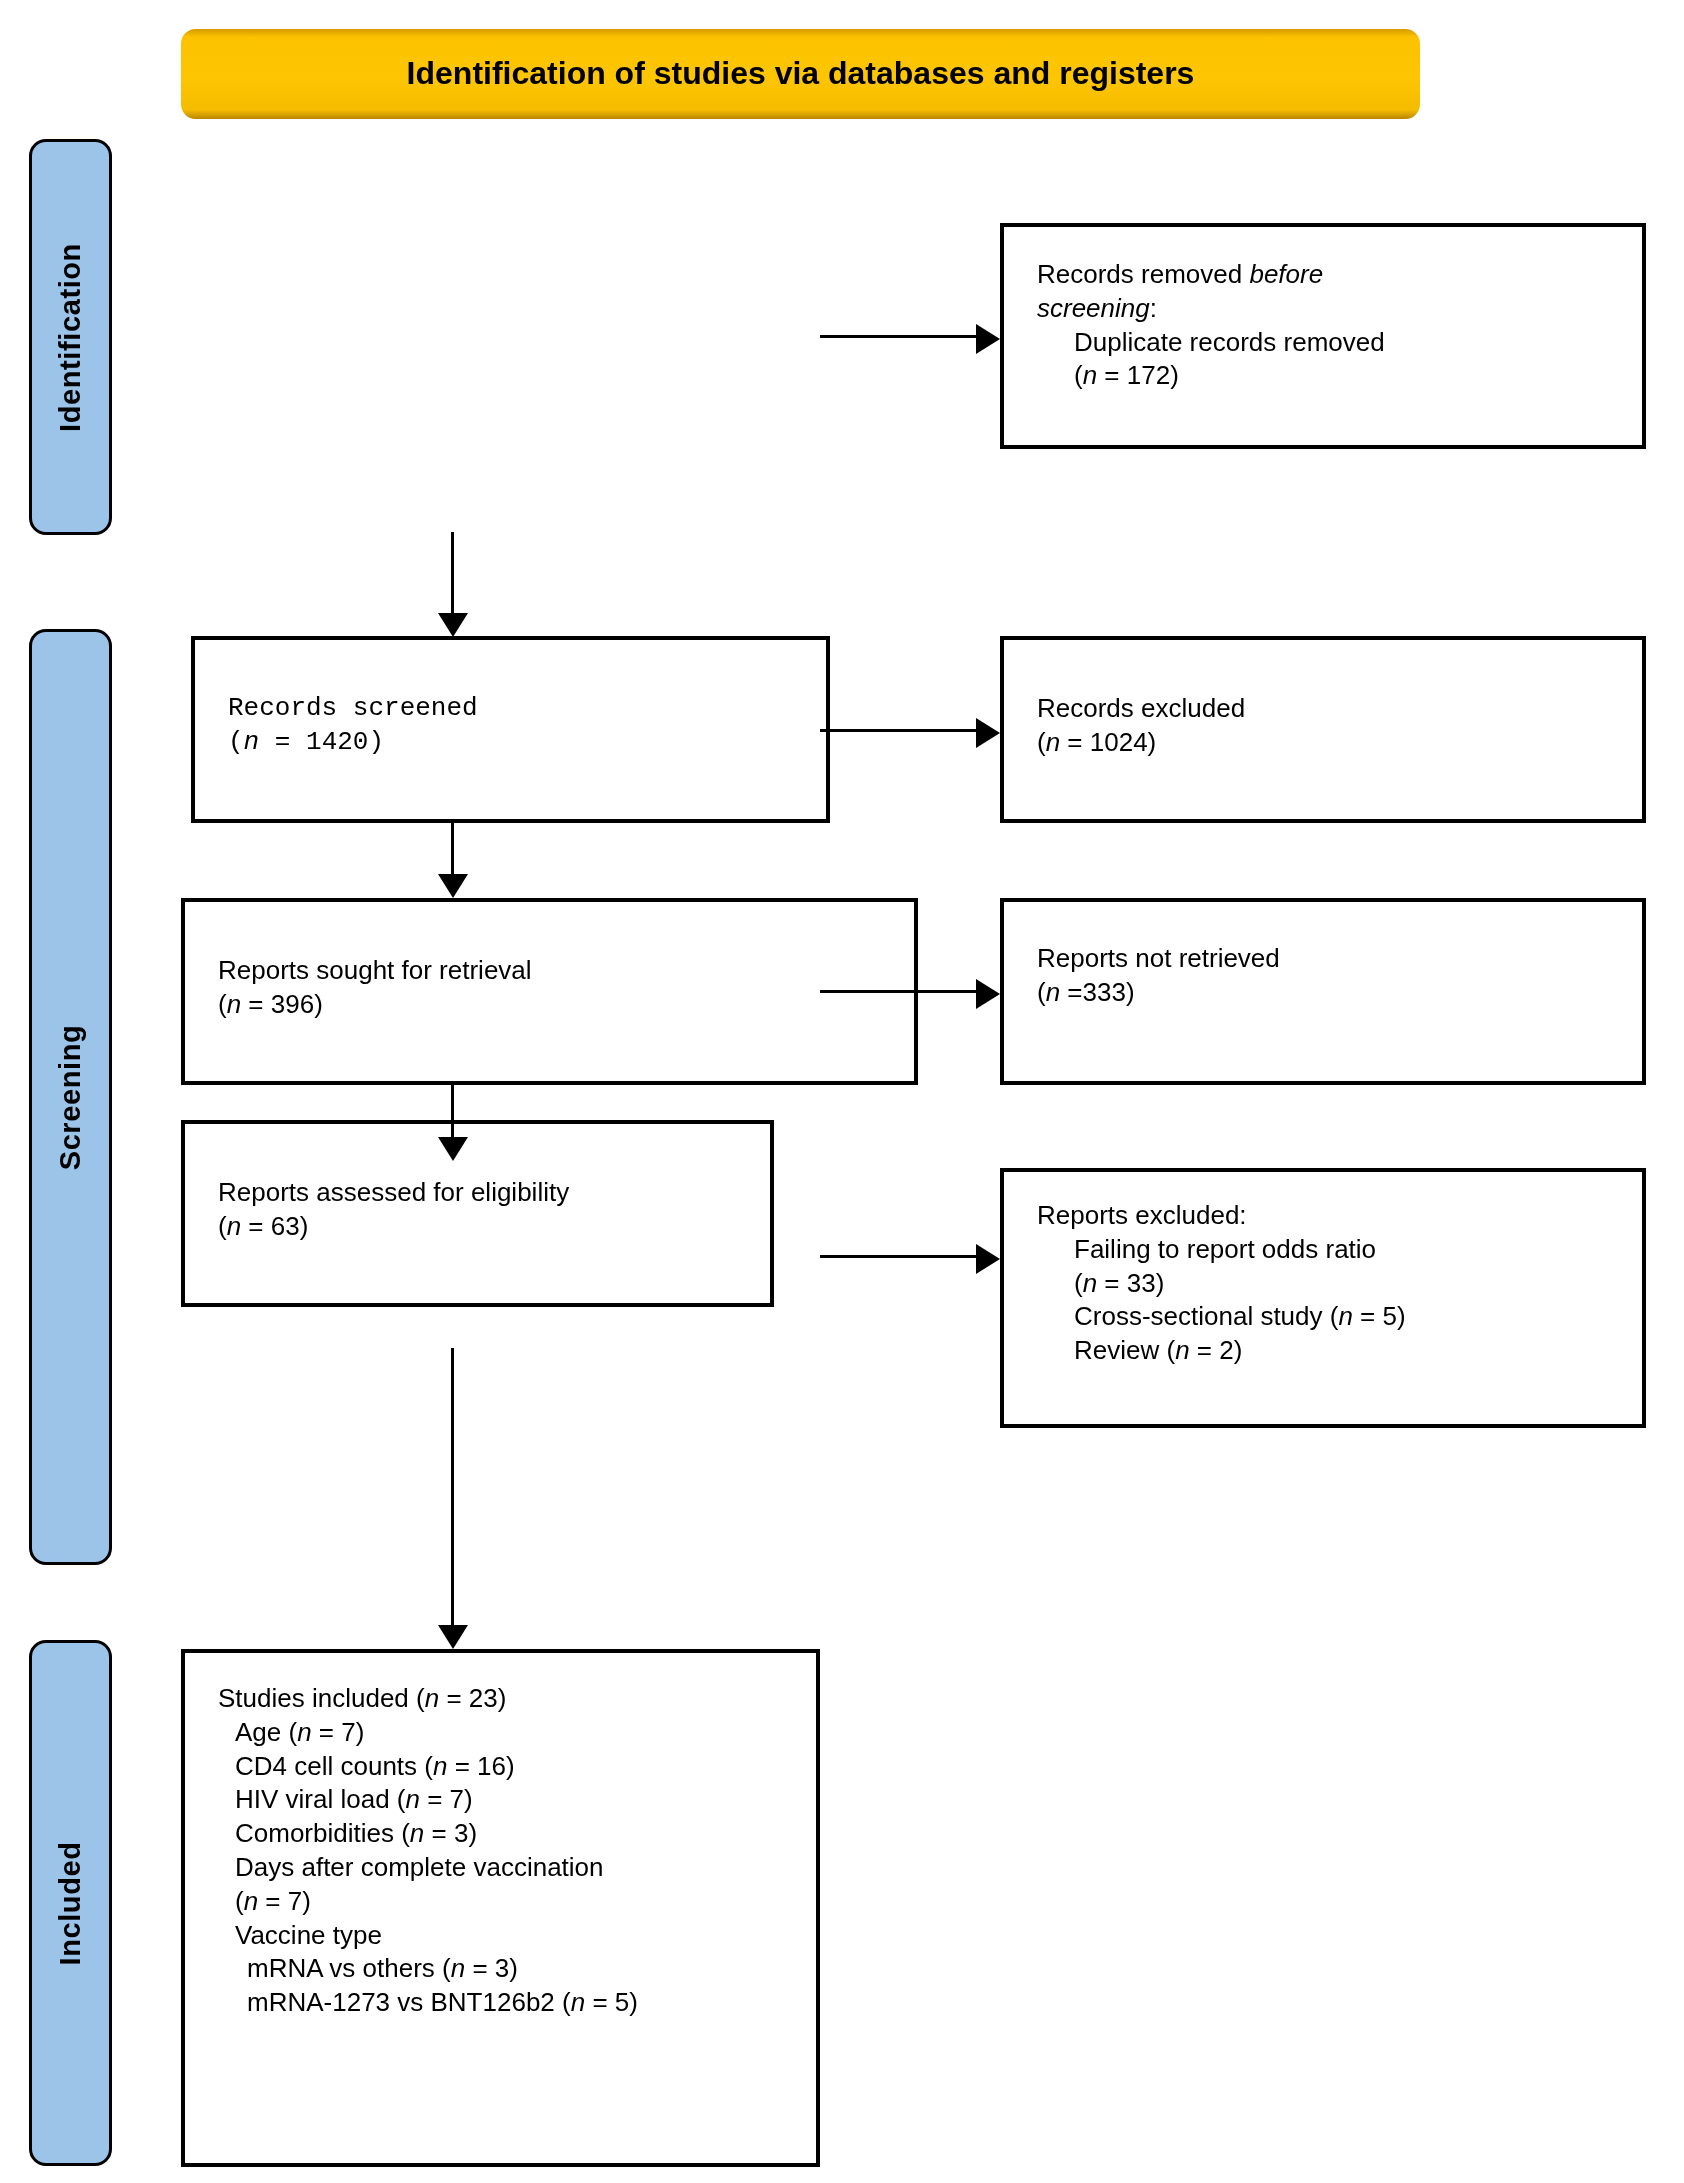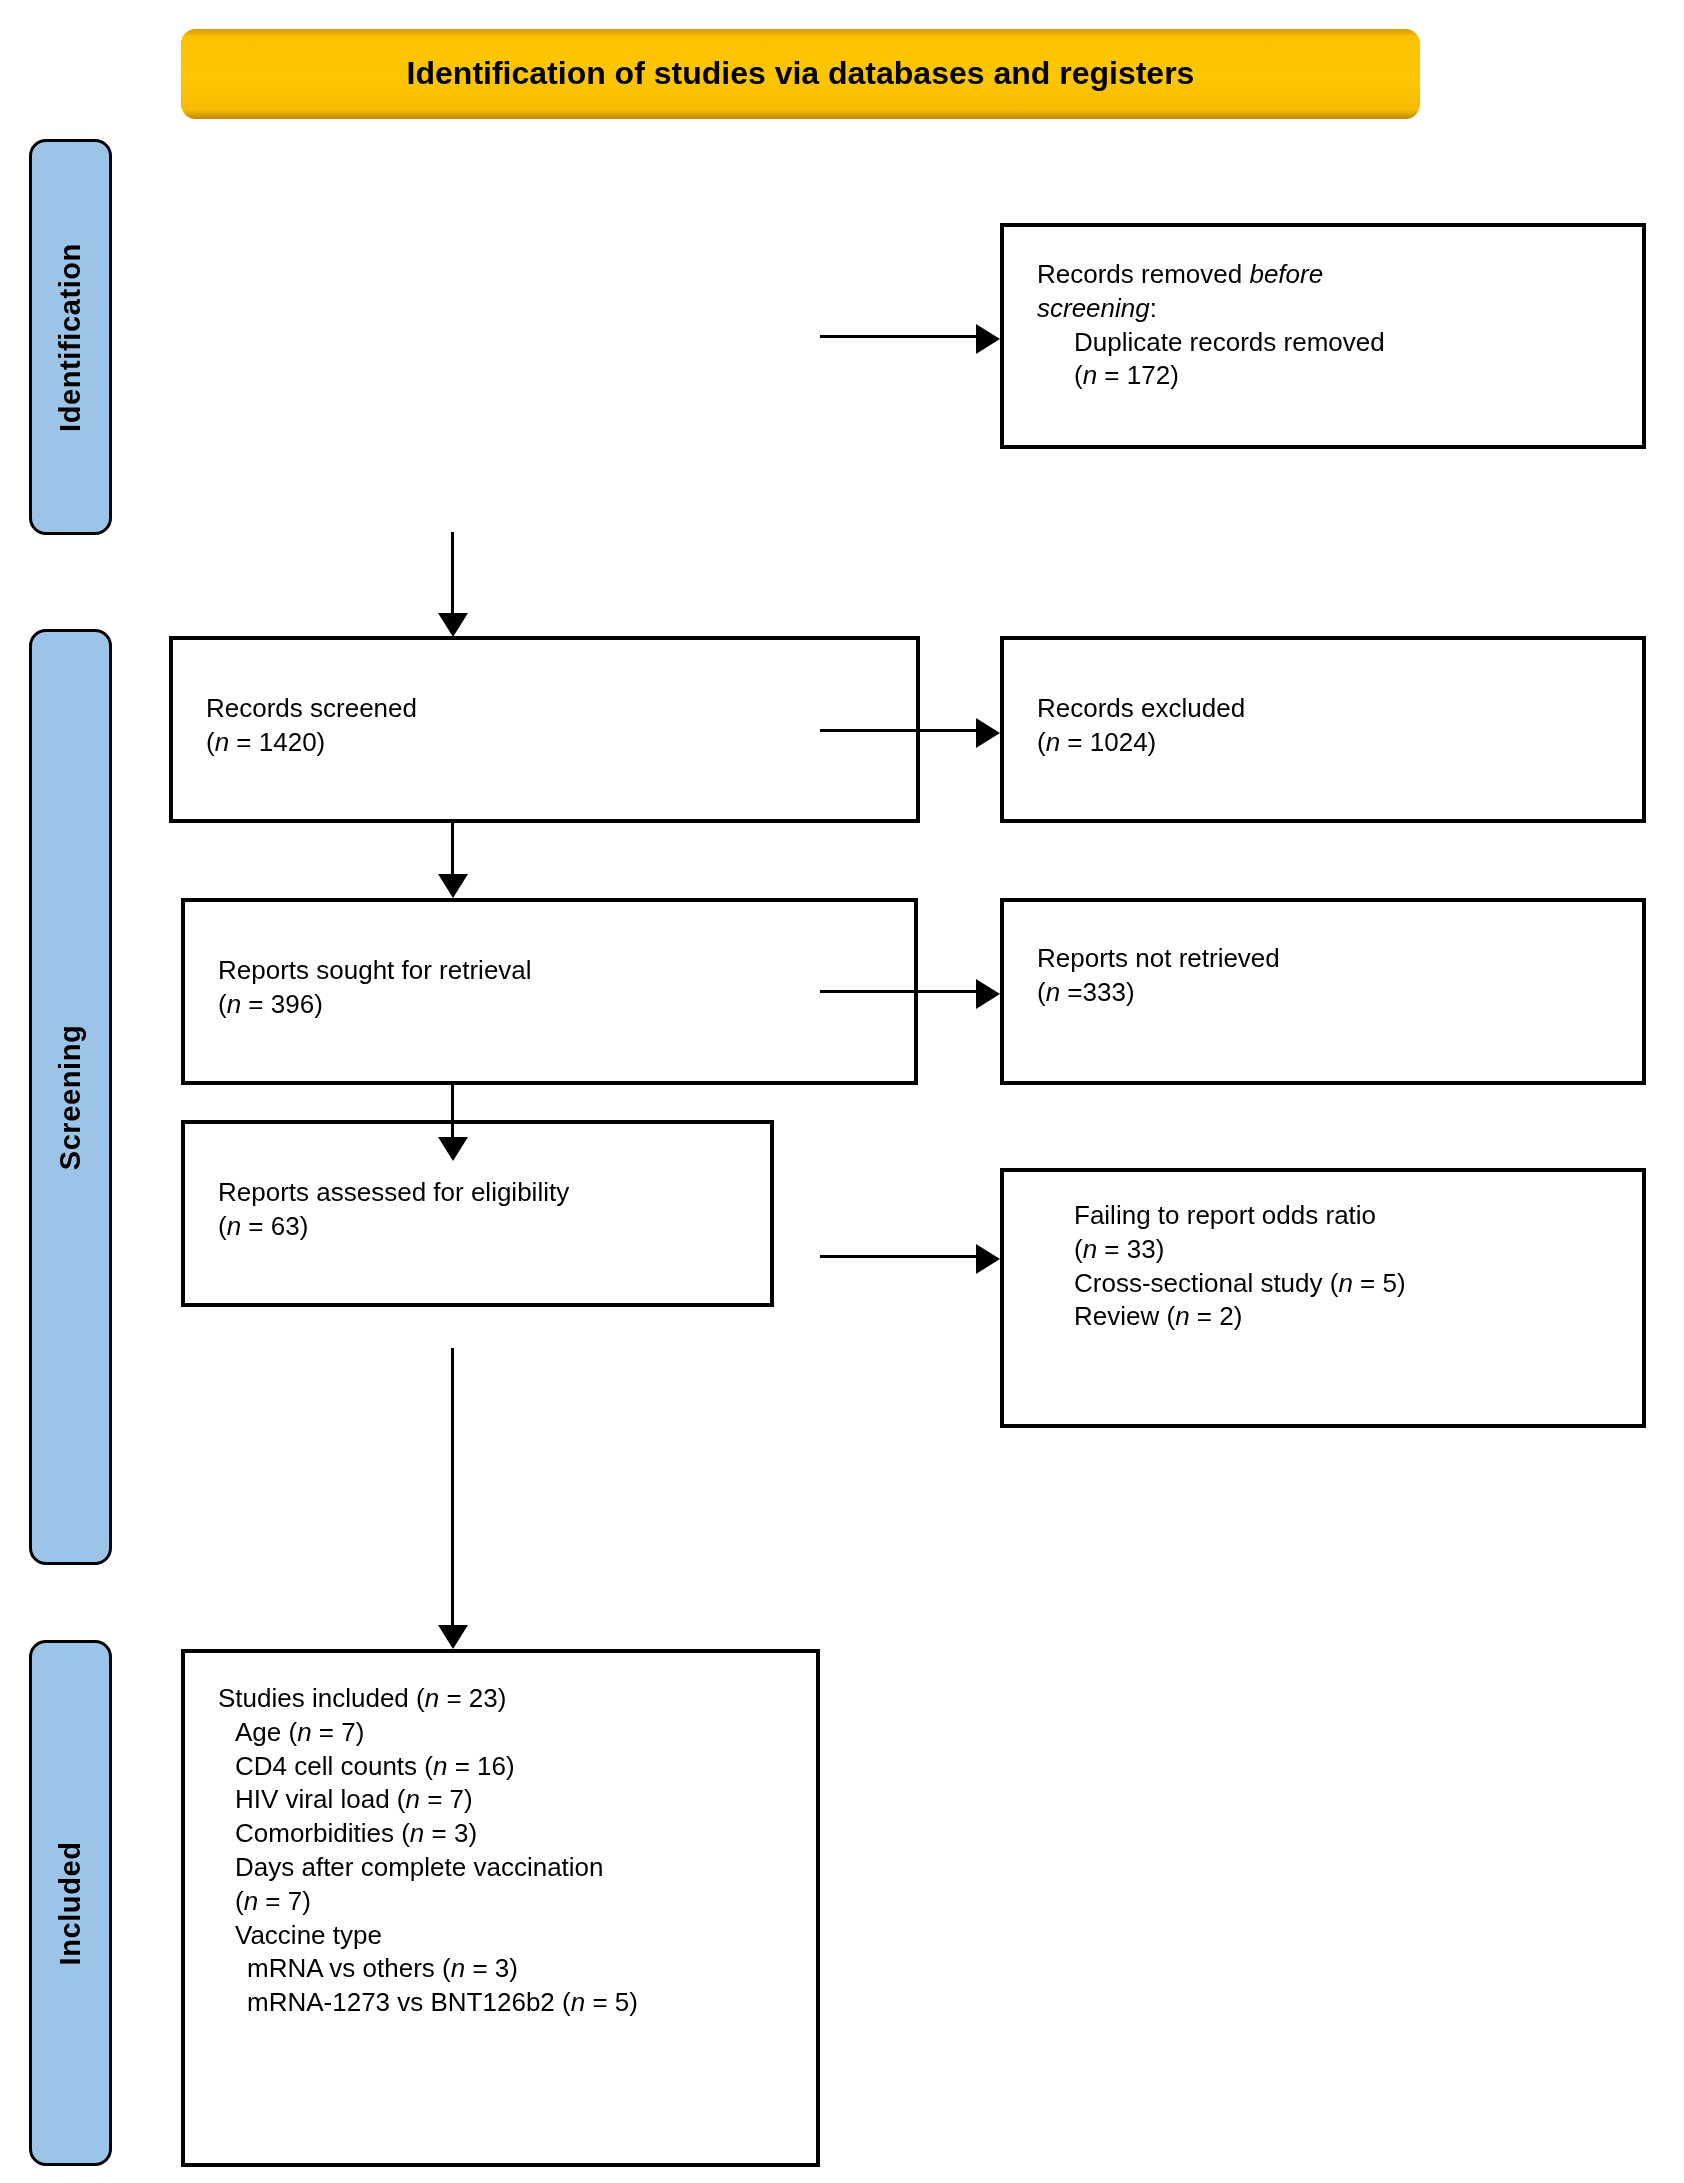--- a/index.html
+++ b/index.html
@@ -84,21 +84,21 @@
   .box .box-text .ln { white-space: nowrap; display: block; }
   .ital { font-style: italic; }
   .ind1 { padding-left: 37px; }
   .ind2 { padding-left: 17px; }
   .ind3 { padding-left: 29px; }
 
   
   #box-identified      { left: 181px; top: 141px;  width: 639px; height: 390px; }
   #box-identified .box-text  { top: 90px; }
 
-  #box-screened        { left: 169px; top: 636px; width: 751px; height: 187px; }
+  #box-screened        { left: 191px; top: 636px; width: 639px; height: 187px; font-family: Liberation Mono, monospace; }
   #box-screened .box-text    { top: 52px; }
 
   #box-sought          { left: 181px; top: 898px; width: 737px; height: 187px; }
   #box-sought .box-text      { top: 52px; }
 
   #box-assessed        { left: 181px; top: 1120px; width: 593px; height: 187px; }
   #box-assessed .box-text    { top: 52px; }
 
   #box-included        { left: 181px; top: 1649px; width: 639px; height: 518px; }
   #box-included .box-text    { top: 29px; }
@@ -220,20 +220,21 @@
 
   <div class="box" id="box-assessed">
     <div class="box-text">
       <span class="ln">Reports assessed for eligibility</span>
       <span class="ln">(<i>n</i> = 63)</span>
     </div>
   </div>
 
   <div class="box" id="box-reports-excluded">
     <div class="box-text">
+      <span class="ln">Reports excluded:</span>
       <span class="ln ind1">Failing to report odds ratio</span>
       <span class="ln ind1">(<i>n</i> = 33)</span>
       <span class="ln ind1">Cross-sectional study (<i>n</i> = 5)</span>
       <span class="ln ind1">Review (<i>n</i> = 2)</span>
     </div>
   </div>
 
   <div class="box" id="box-included">
     <div class="box-text">
       <span class="ln">Studies included (<i>n</i> = 23)</span>

